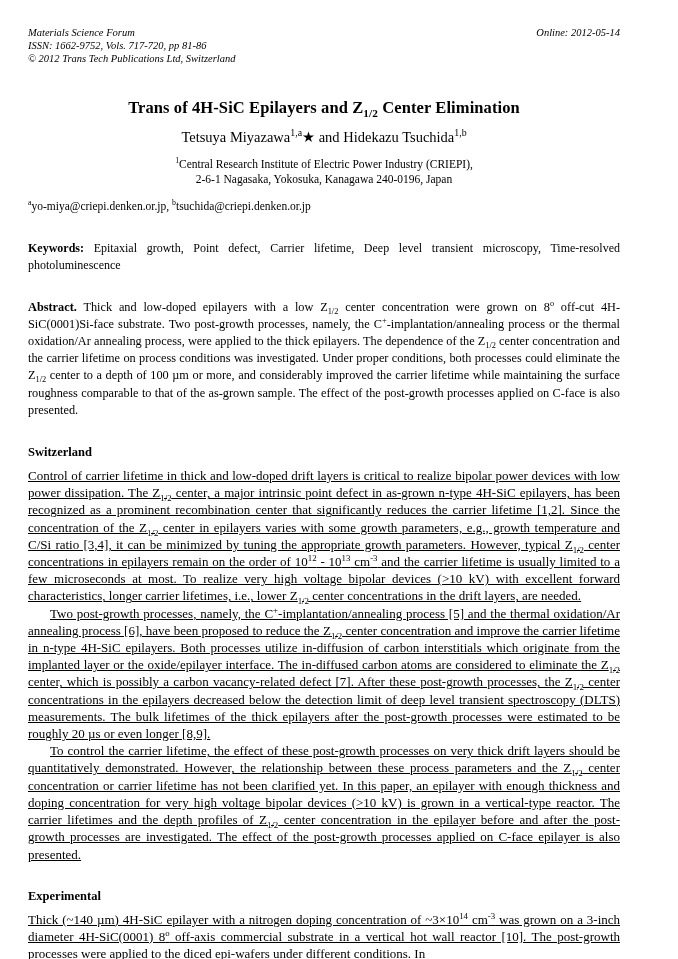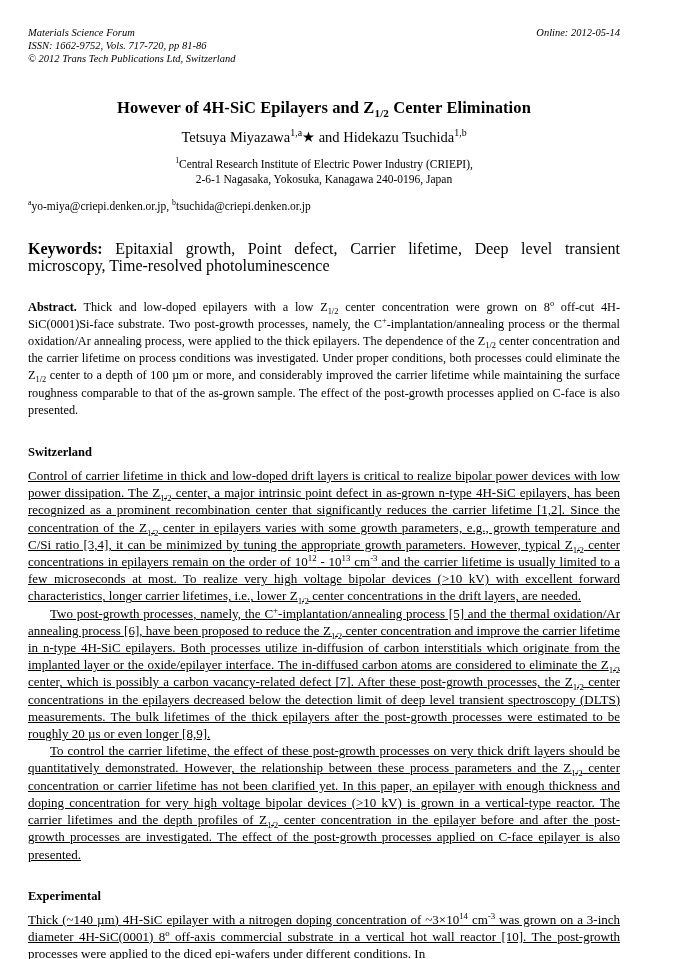--- a/index.html
+++ b/index.html
@@ -64,21 +64,21 @@
     vertical-align: super;
     line-height: 0;
   }
   sub {
     font-size: 0.68em;
     vertical-align: sub;
     line-height: 0;
   }
   .keywords {
     margin-top: 28px;
-    font-size: 16px;
+    font-size: 12px;
     line-height: 17.5px;
     text-align: justify;
   }
   .keywords .kw-label {
     font-weight: bold;
   }
   .abstract {
     margin-top: 24px;
     font-size: 12.3px;
     line-height: 17.2px;
@@ -112,21 +112,21 @@
   <div class="header-block">
     <div class="header-left">
       <div>Materials Science Forum</div>
       <div>ISSN: 1662-9752, Vols. 717-720, pp 81-86</div>
       <div>© 2012 Trans Tech Publications Ltd, Switzerland</div>
     </div>
     <div class="header-right">Online: 2012-05-14</div>
   </div>
 
   <div class="title">
-    <span>However of 4H-SiC Epilayers and Z</span><sub>1/2</sub><span> Center Elimination</span>
+    <span>Trans of 4H-SiC Epilayers and Z</span><sub>1/2</sub><span> Center Elimination</span>
   </div>
 
   <div class="authors">
     <span>Tetsuya Miyazawa</span><sup>1,a</sup><span>★</span><span> and </span><span>Hidekazu Tsuchida</span><sup>1,b</sup>
   </div>
 
   <div class="affil">
     <sup>1</sup><span>Central Research Institute of Electric Power Industry (CRIEPI),</span><br>
     <span>2-6-1 Nagasaka, Yokosuka, Kanagawa 240-0196, Japan</span>
   </div>

